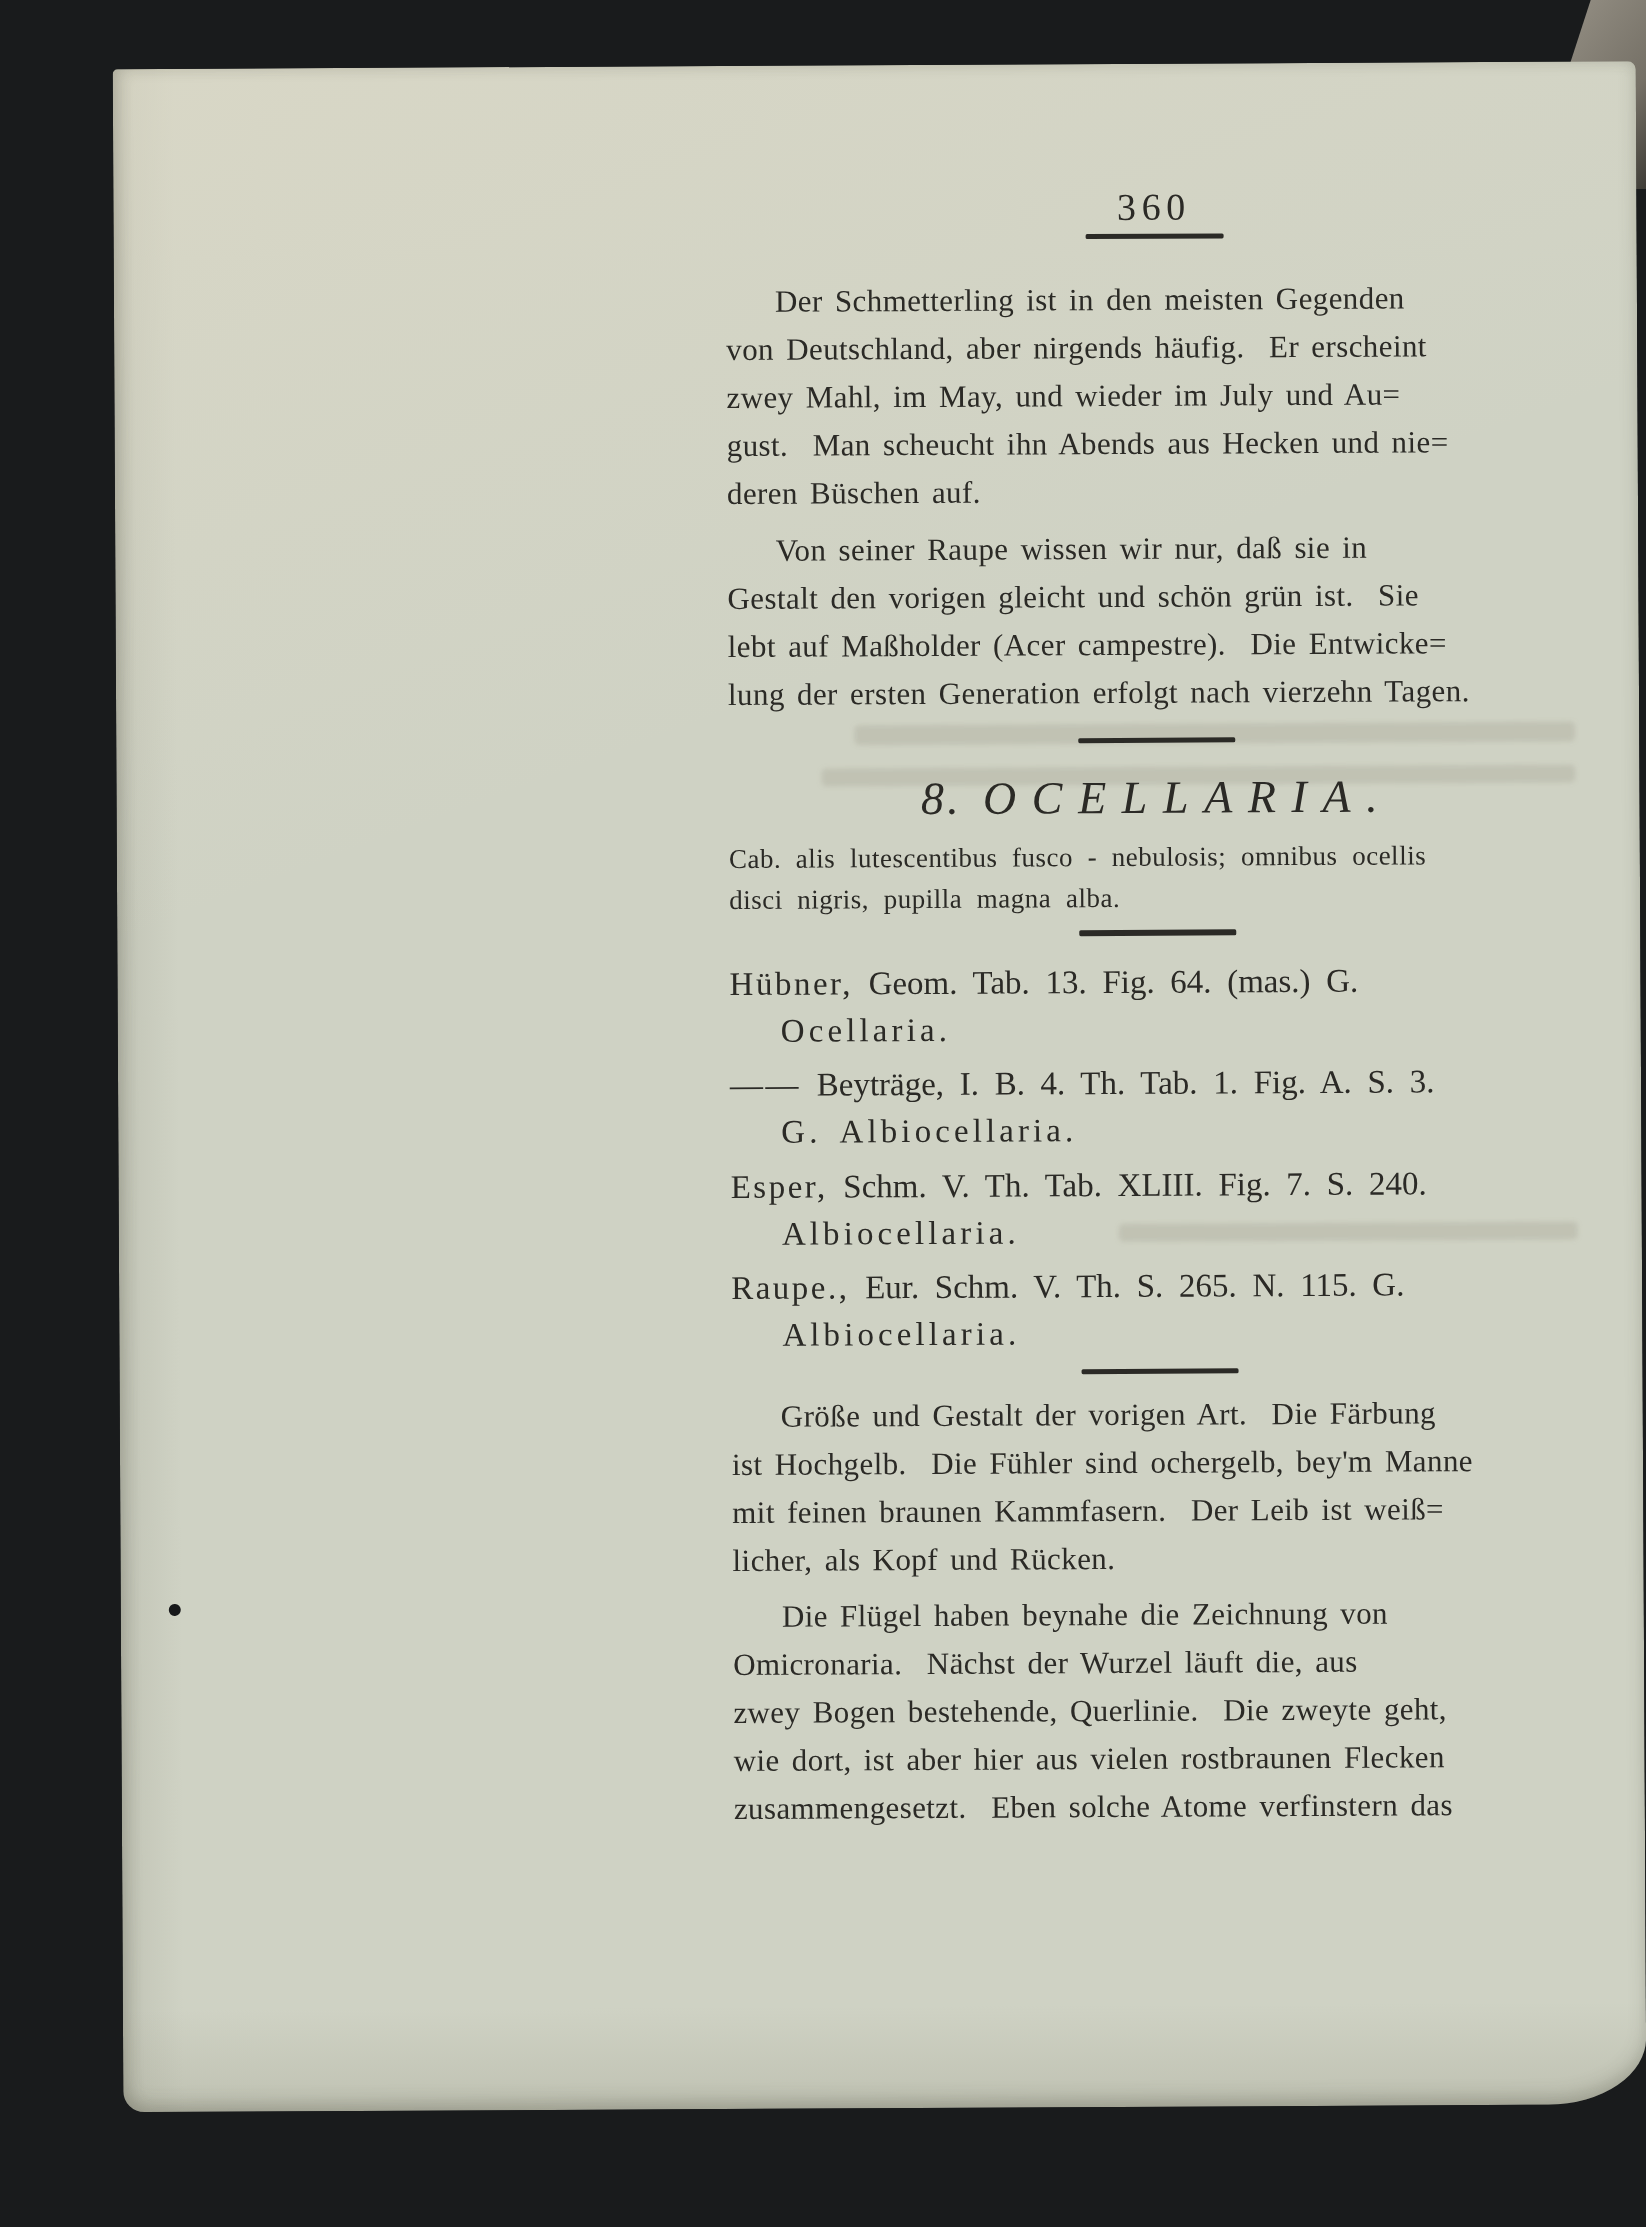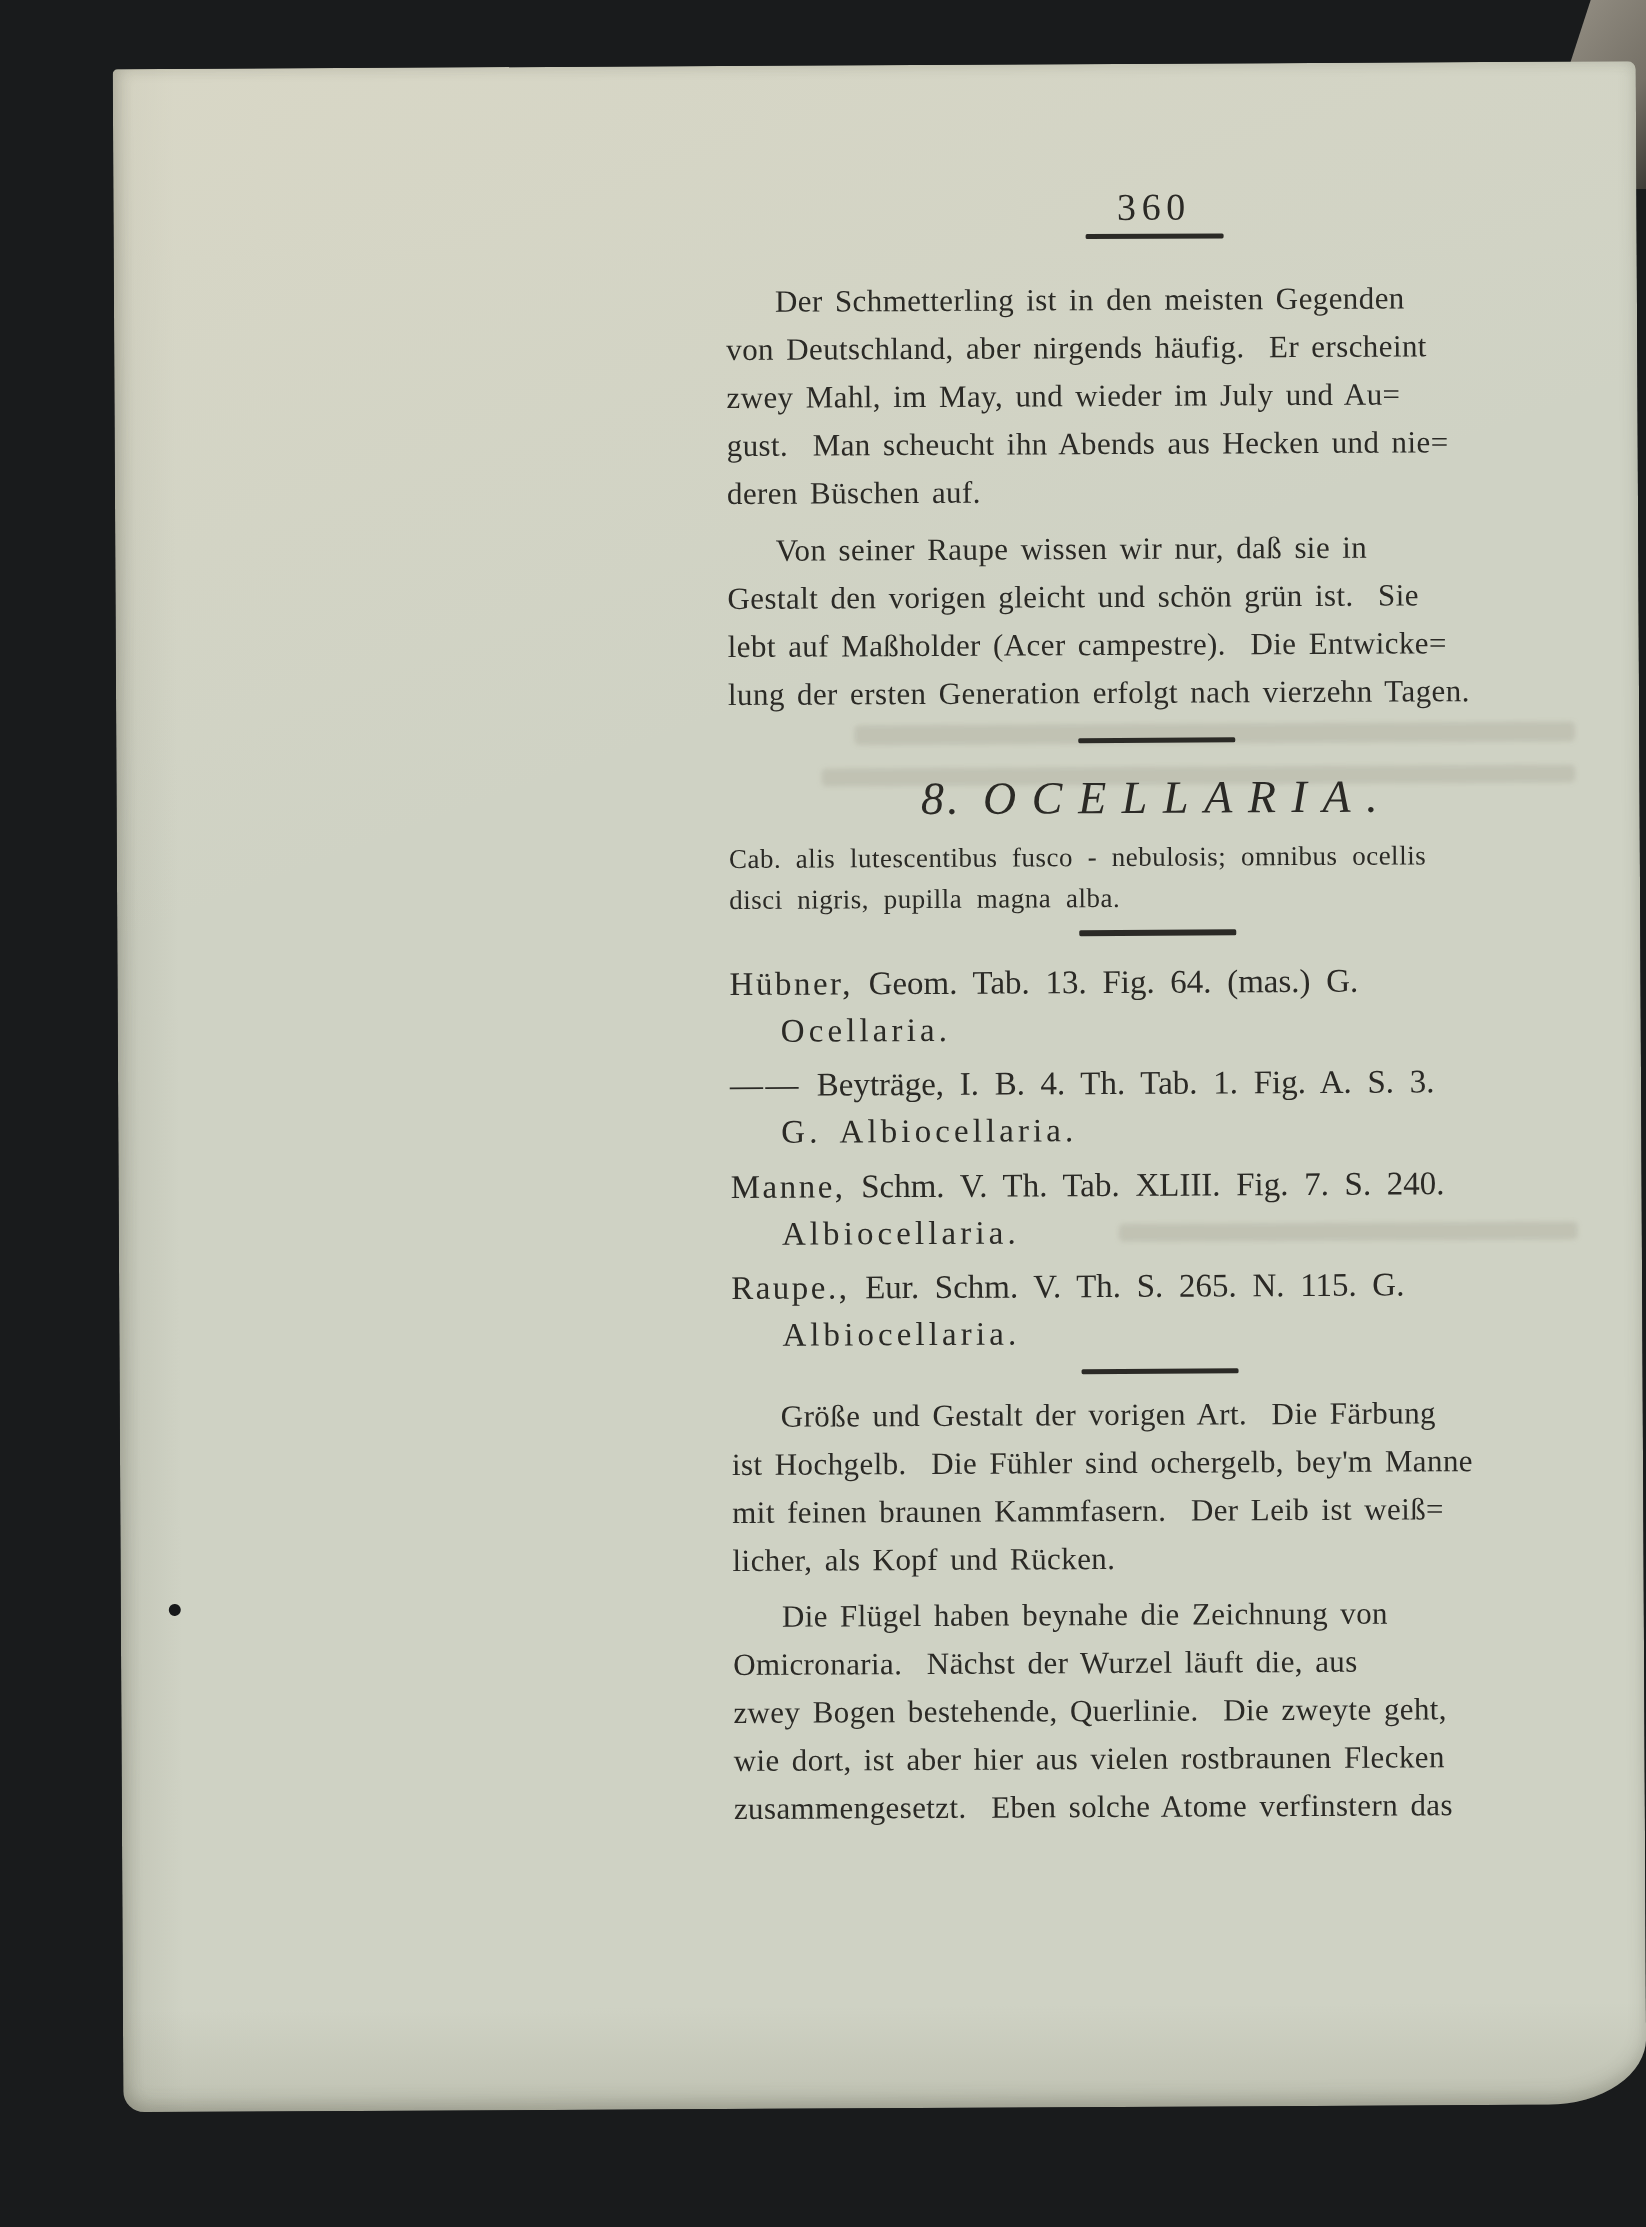--- a/index.html
+++ b/index.html
@@ -148,21 +148,21 @@
       <div class="refs">
         <div class="ref">
           <span class="l1"><span class="author">Hübner,</span><span class="citation"> Geom. Tab. 13. Fig. 64. (mas.) G.</span></span>
           <span class="species">Ocellaria.</span>
         </div>
         <div class="ref">
           <span class="l1"><span class="author">——</span><span class="citation"> Beyträge, I. B. 4. Th. Tab. 1. Fig. A. S. 3.</span></span>
           <span class="species">G. Albiocellaria.</span>
         </div>
         <div class="ref">
-          <span class="l1"><span class="author">Manne,</span><span class="citation"> Schm. V. Th. Tab. XLIII. Fig. 7. S. 240.</span></span>
+          <span class="l1"><span class="author">Esper,</span><span class="citation"> Schm. V. Th. Tab. XLIII. Fig. 7. S. 240.</span></span>
           <span class="species">Albiocellaria.</span>
         </div>
         <div class="ref">
           <span class="l1"><span class="author">Raupe.,</span><span class="citation"> Eur. Schm. V. Th. S. 265. N. 115. G.</span></span>
           <span class="species">Albiocellaria.</span>
         </div>
       </div>
 
       <div class="rule r3"></div>
 

